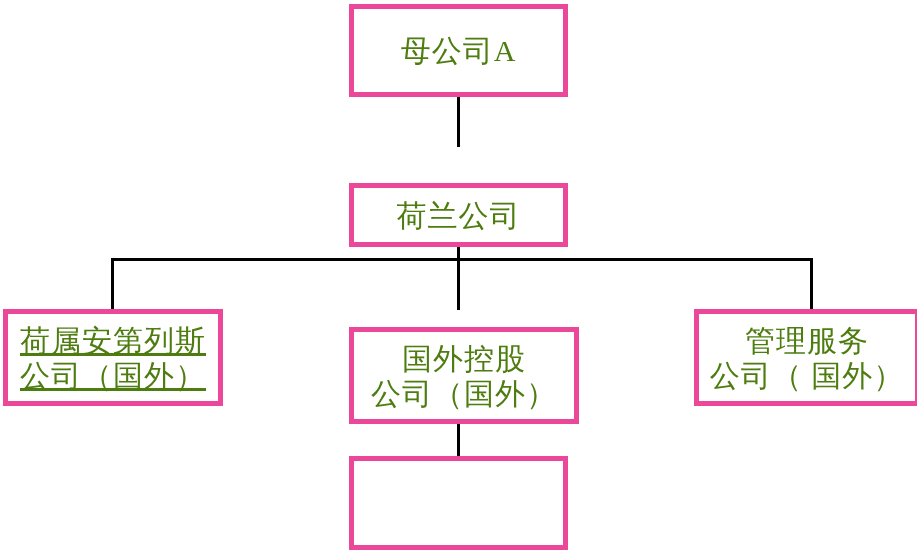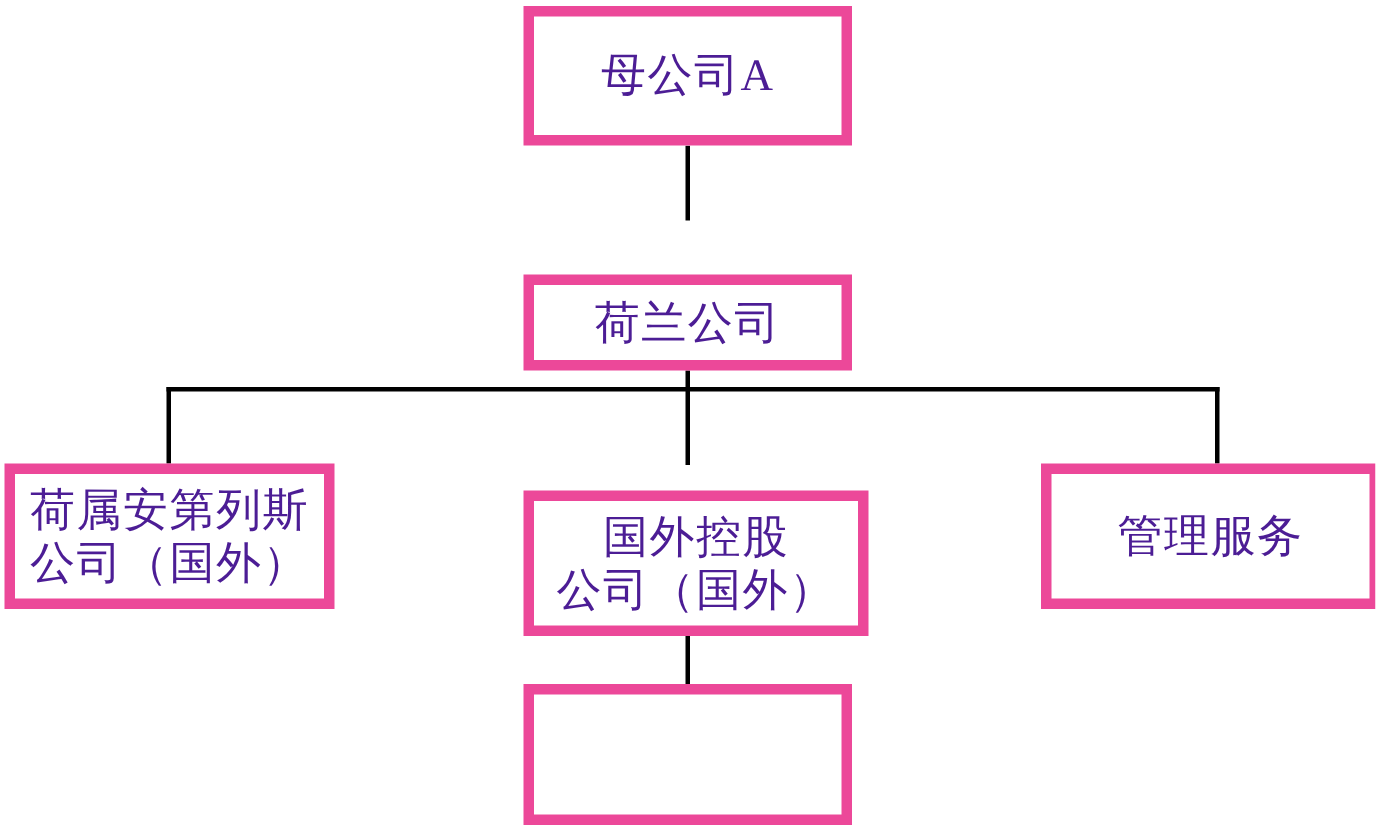--- a/index.html
+++ b/index.html
@@ -11,41 +11,41 @@
     position: relative;
     width: 917px;
     height: 556px;
     background: #ffffff;
     font-family: "Liberation Serif", "DejaVu Serif", serif;
     overflow: hidden;
   }
   .node {
     position: absolute;
     box-sizing: border-box;
-    border: 7px solid #ec4899;
+    border: 5px solid #ec4899;
     background: #ffffff;
     display: flex;
     flex-direction: column;
     align-items: center;
     justify-content: center;
     text-align: center;
-    color: #4c1d95;
+    color: #4d7c0f;
     font-size: 30px;
     line-height: 35px;
     letter-spacing: 1px;
     white-space: pre;
   }
   .edge {
     position: absolute;
     background: #000000;
   }
   
   .n-parent      { left: 349px; top:   4px; width: 219px; height: 93px; }
   .n-netherlands { left: 349px; top: 147px; width: 219px; height: 64px; margin-top: 36px; }
-  .n-antilles    { left:   3px; top: 309px; width: 220px; height: 97px; }
+  .n-antilles    { left:   3px; top: 309px; width: 220px; height: 97px; text-decoration: underline; }
   .n-holding     { left: 349px; top: 327px; width: 230px; height: 97px; }
   .n-management  { left: 694px; top: 309px; width: 226px; height: 97px; }
   .n-branch      { left: 349px; top: 456px; width: 219px; height: 94px; }
   
   .e-parent-nl   { left: 457px; top:  97px; width:   3px; height: 50px; }
   .e-nl-bus      { left: 457px; top: 211px; width:   3px; height: 48px; }
   .e-bus         { left: 111px; top: 258px; width: 702px; height:  3px; }
   .e-drop-left   { left: 111px; top: 258px; width:   3px; height: 52px; }
   .e-drop-mid    { left: 457px; top: 258px; width:   3px; height: 52px; }
   .e-drop-right  { left: 810px; top: 258px; width:   3px; height: 52px; }
@@ -77,18 +77,19 @@
     <span class="line">公司（国外）</span>
   </div>
 
   <div class="node n-holding">
     <span class="line">国外控股</span>
     <span class="line">公司（国外）</span>
   </div>
 
   <div class="node n-management">
     <span class="line">管理服务</span>
+    <span class="line">公司（ 国外）</span>
   </div>
 
   <div class="node n-branch">
   </div>
 
 </div>
 
 </body></html>

